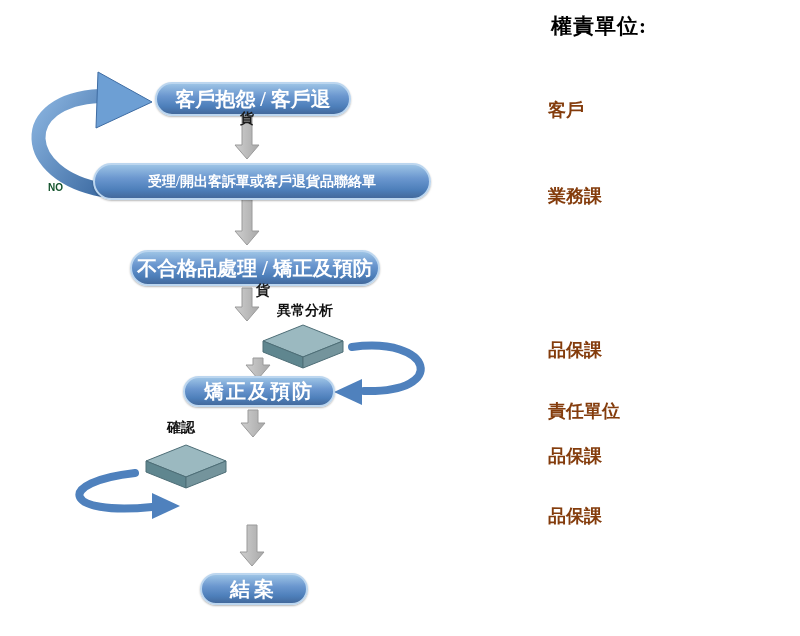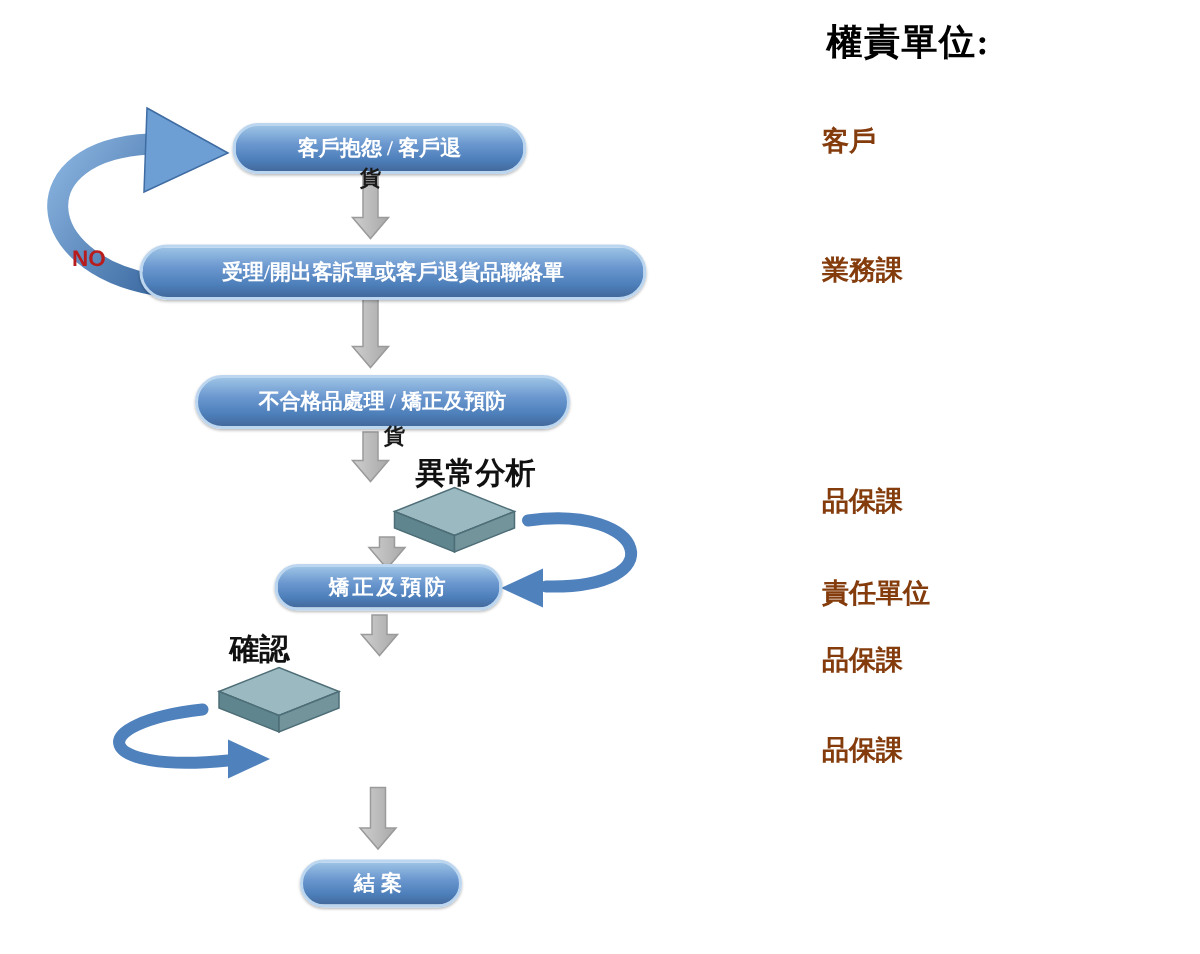--- a/index.html
+++ b/index.html
@@ -9,59 +9,60 @@
   }
   .overlay{position:absolute;left:0;top:0;}
   .pill{
     position:absolute;
     background:linear-gradient(180deg,#9cc3e5 0%,#6b97cf 40%,#4d7fba 70%,#436f a5 100%);
     background:linear-gradient(180deg,#9cc3e5 0%,#6b97cf 40%,#4d7fba 75%,#43699c 100%);
     border:2px solid #bcd6ef;
     border-radius:20px;
     color:#ffffff;
     font-weight:bold;
-    font-size:14px;
+    font-size:20px;
     display:flex;align-items:center;justify-content:center;
     text-align:center;
     box-shadow:0 1px 2px rgba(0,0,0,.28);
     white-space:nowrap;
   }
   #step-complaint{left:155px;top:82px;width:192px;height:30px;}
   #step-accept{left:93px;top:163px;width:334px;height:33px;font-size:14px;}
   #step-nonconforming{left:130px;top:250px;width:246px;height:32px;}
   #step-corrective{left:183px;top:376px;width:148px;height:27px;letter-spacing:2px;}
   #step-record{left:183px;top:494px;width:136px;height:28px;letter-spacing:2px;}
   #step-close{left:200px;top:573px;width:104px;height:28px;letter-spacing:4px;text-align:right;}
   .overflow{
     position:absolute;color:#1a1a1a;font-weight:bold;font-size:14px;
   }
   #ovf-complaint{left:240px;top:110px;}
   #ovf-nonconforming{left:256px;top:282px;}
   .dlabel{
-    position:absolute;color:#111;font-weight:bold;font-size:20px;white-space:nowrap;
+    position:absolute;color:#111;font-weight:bold;font-size:14px;white-space:nowrap;
   }
   #label-analysis{left:277px;top:302px;}
-  #label-confirm{left:153px;top:419px;}
+  #label-confirm{left:167px;top:419px;}
   .title{
-    position:absolute;left:551px;top:12px;color:#000;font-weight:bold;font-size:24px;
+    position:absolute;left:551px;top:12px;color:#000;font-weight:bold;font-size:21px;
     white-space:nowrap;letter-spacing:1px;
   }
   .resp{
     position:absolute;left:548px;color:#843c0c;font-weight:bold;font-size:18px;
     white-space:nowrap;
+    margin-top:16px;
   }
   #resp-0{top:82px;}
   #resp-1{top:168px;}
   #resp-2{top:252px;}
   #resp-3{top:322px;}
   #resp-4{top:383px;}
   #resp-5{top:428px;}
   #resp-6{top:488px;}
   #no-label{
-    position:absolute;left:48px;top:164px;color:#b91c1c;font-weight:bold;font-size:15px;
+    position:absolute;left:48px;top:182px;color:#14532d;font-weight:bold;font-size:10px;
     font-family:"Liberation Sans", sans-serif;
   }
 </style>
 </head>
 <body>
 
 <div class="canvas">
 
   <svg class="overlay" width="800" height="636" viewBox="0 0 800 636">
     <defs>

